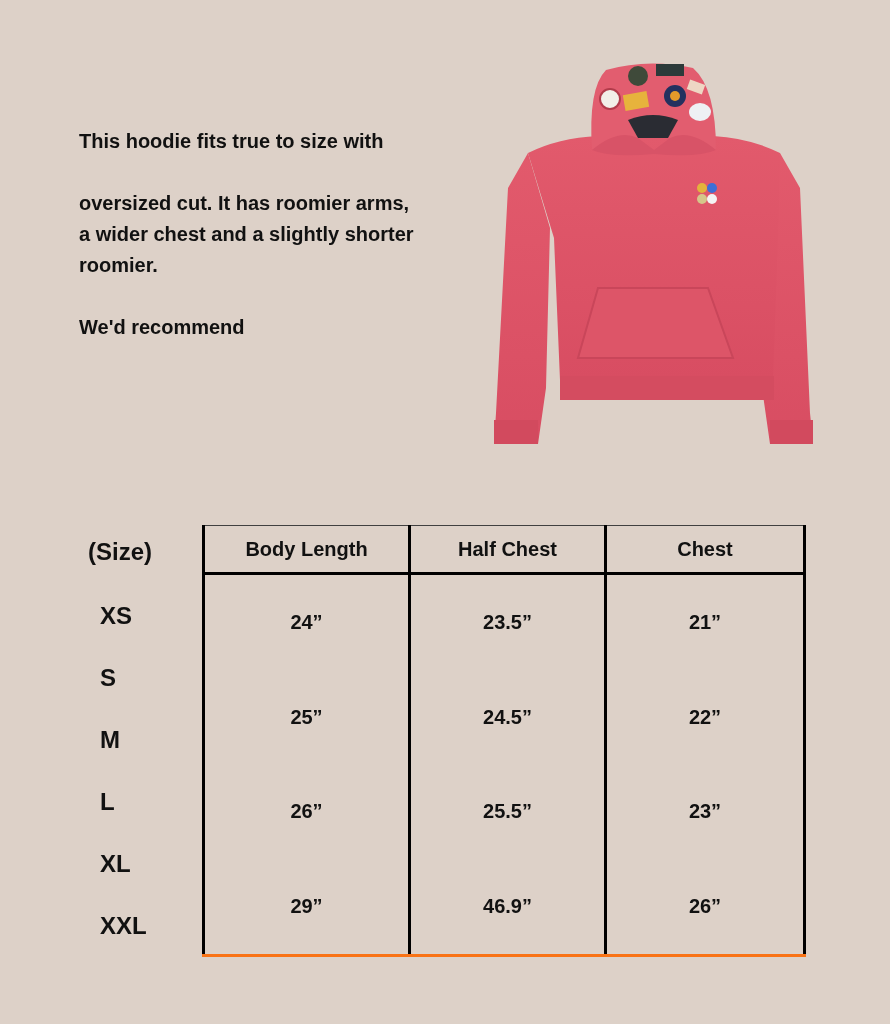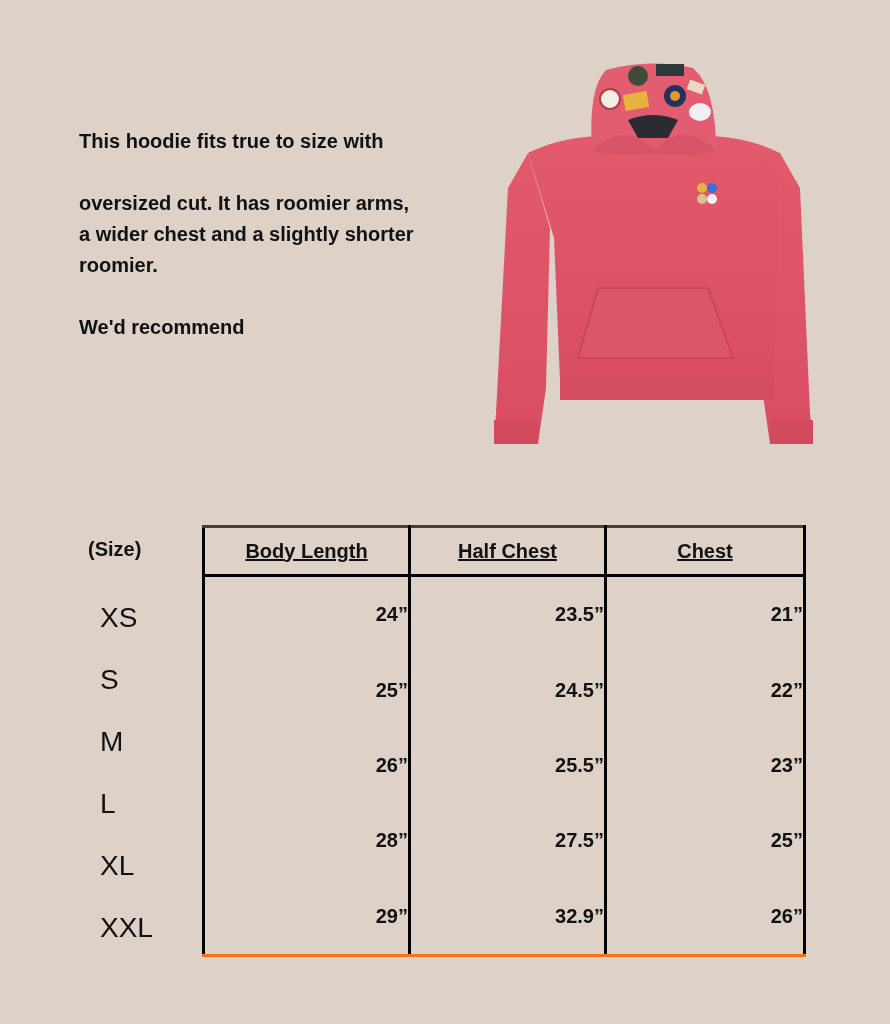--- a/index.html
+++ b/index.html
@@ -12,40 +12,39 @@
   }
   .intro {
     position: absolute; left: 79px; top: 126px; width: 400px;
     font-size: 20px; font-weight: bold; line-height: 31px;
   }
   .intro p { margin: 0; }
   .intro p + p { margin-top: 31px; }
   .hoodie { position: absolute; left: 488px; top: 58px; width: 332px; height: 392px; }
   .size-col-header {
     position: absolute; left: 88px; top: 538px;
-    font-size: 20px; font-weight: bold;
+    font-size: 24px; font-weight: bold;
   }
   .size-label {
-    position: absolute; left: 100px; font-size: 28px; font-weight: normal;
+    position: absolute; left: 100px; font-size: 24px; font-weight: bold;
   }
   table.chart {
     position: absolute; left: 202px; top: 525px;
     width: 604px; height: 432px;
     border-collapse: collapse;
   }
   table.chart th, table.chart td {
     border-left: 3px solid #000; border-right: 3px solid #000;
     text-align: center; font-size: 20px; font-weight: bold; padding: 0;
   }
   table.chart thead th {
-    border-top: 3px solid #404040; border-bottom: 3px solid #000;
+    border-top: 1px solid #404040; border-bottom: 3px solid #000;
     height: 46px;
-    text-decoration: underline;
   }
-  table.chart tbody td { height: 62px; text-align: right; }
+  table.chart tbody td { height: 62px; }
   table.chart tbody tr:last-child td { border-bottom: 3px solid #f97316; }
   table.chart th:nth-child(1) { width: 203px; }
   table.chart th:nth-child(2) { width: 193px; }
 </style>
 </head>
 <body>
 
 <div class="intro">
   <p>
     <span>This hoodie fits true to size with</span><br>
@@ -127,23 +126,18 @@
       <td>25”</td>
       <td>24.5”</td>
       <td>22”</td>
     </tr>
     <tr>
       <td>26”</td>
       <td>25.5”</td>
       <td>23”</td>
     </tr>
     <tr>
-      <td>28”</td>
-      <td>27.5”</td>
-      <td>25”</td>
-    </tr>
-    <tr>
       <td>29”</td>
-      <td>32.9”</td>
+      <td>46.9”</td>
       <td>26”</td>
     </tr>
   </tbody>
 </table>
 
 </body></html>

